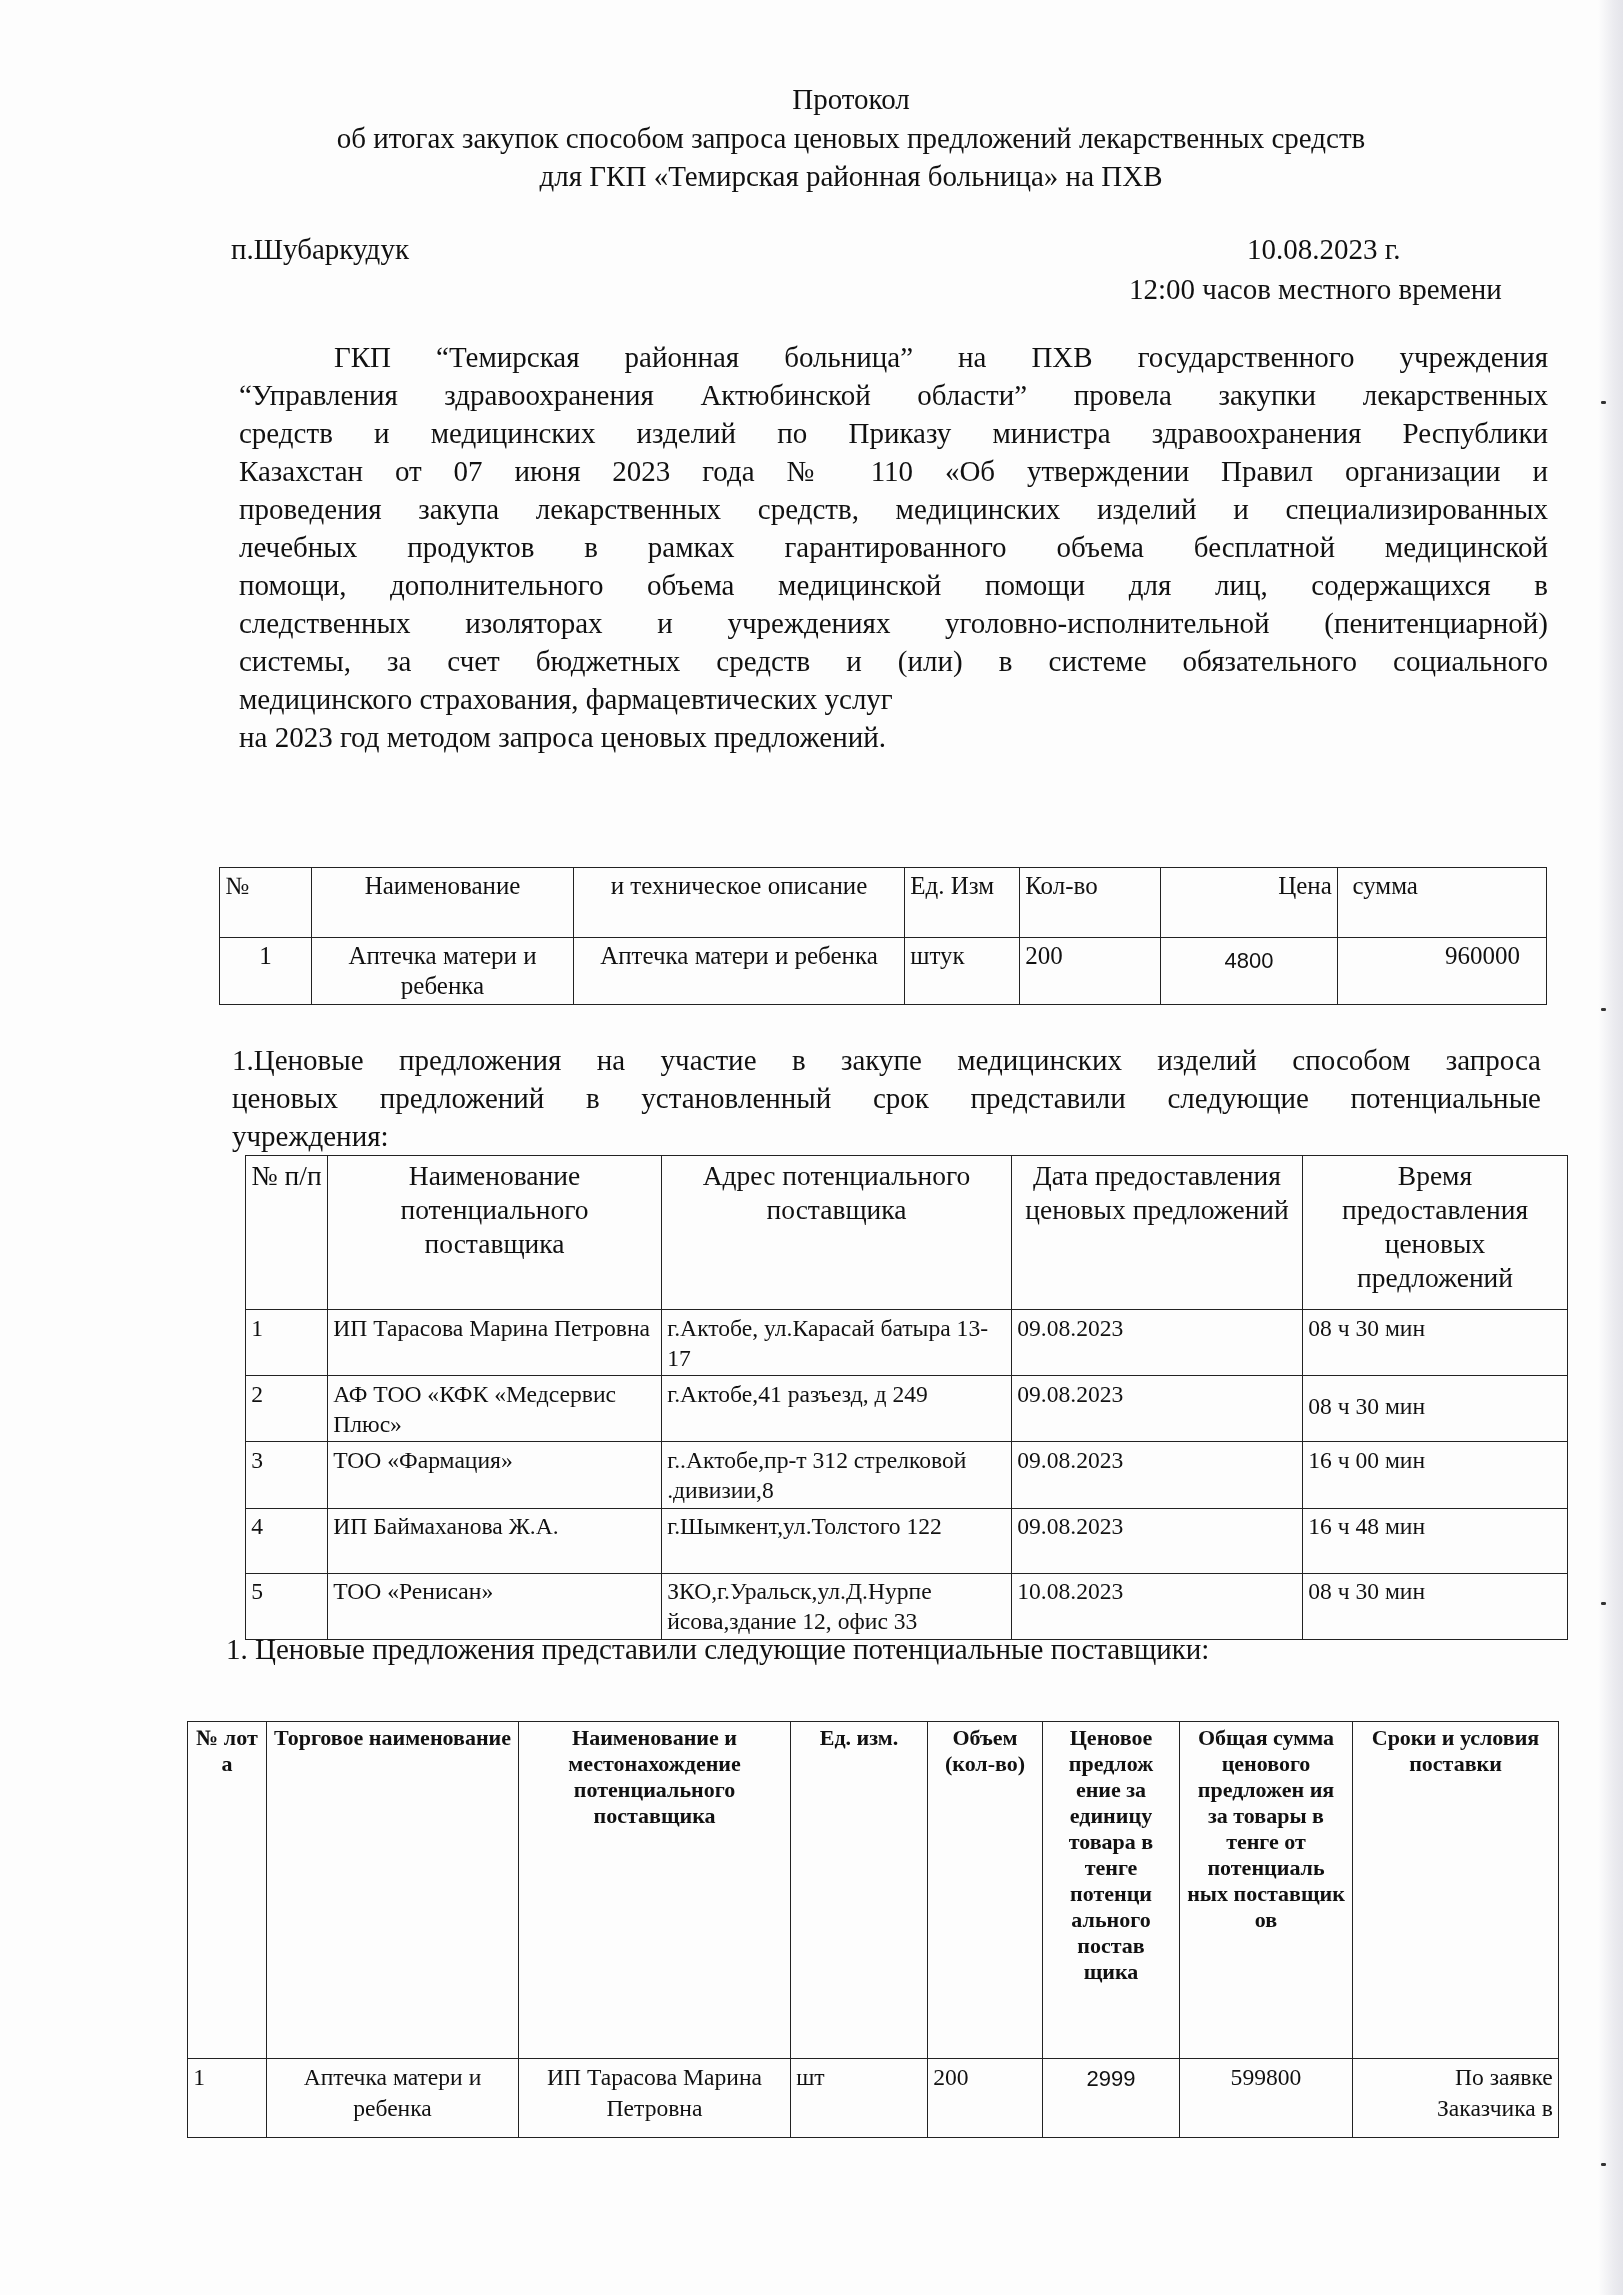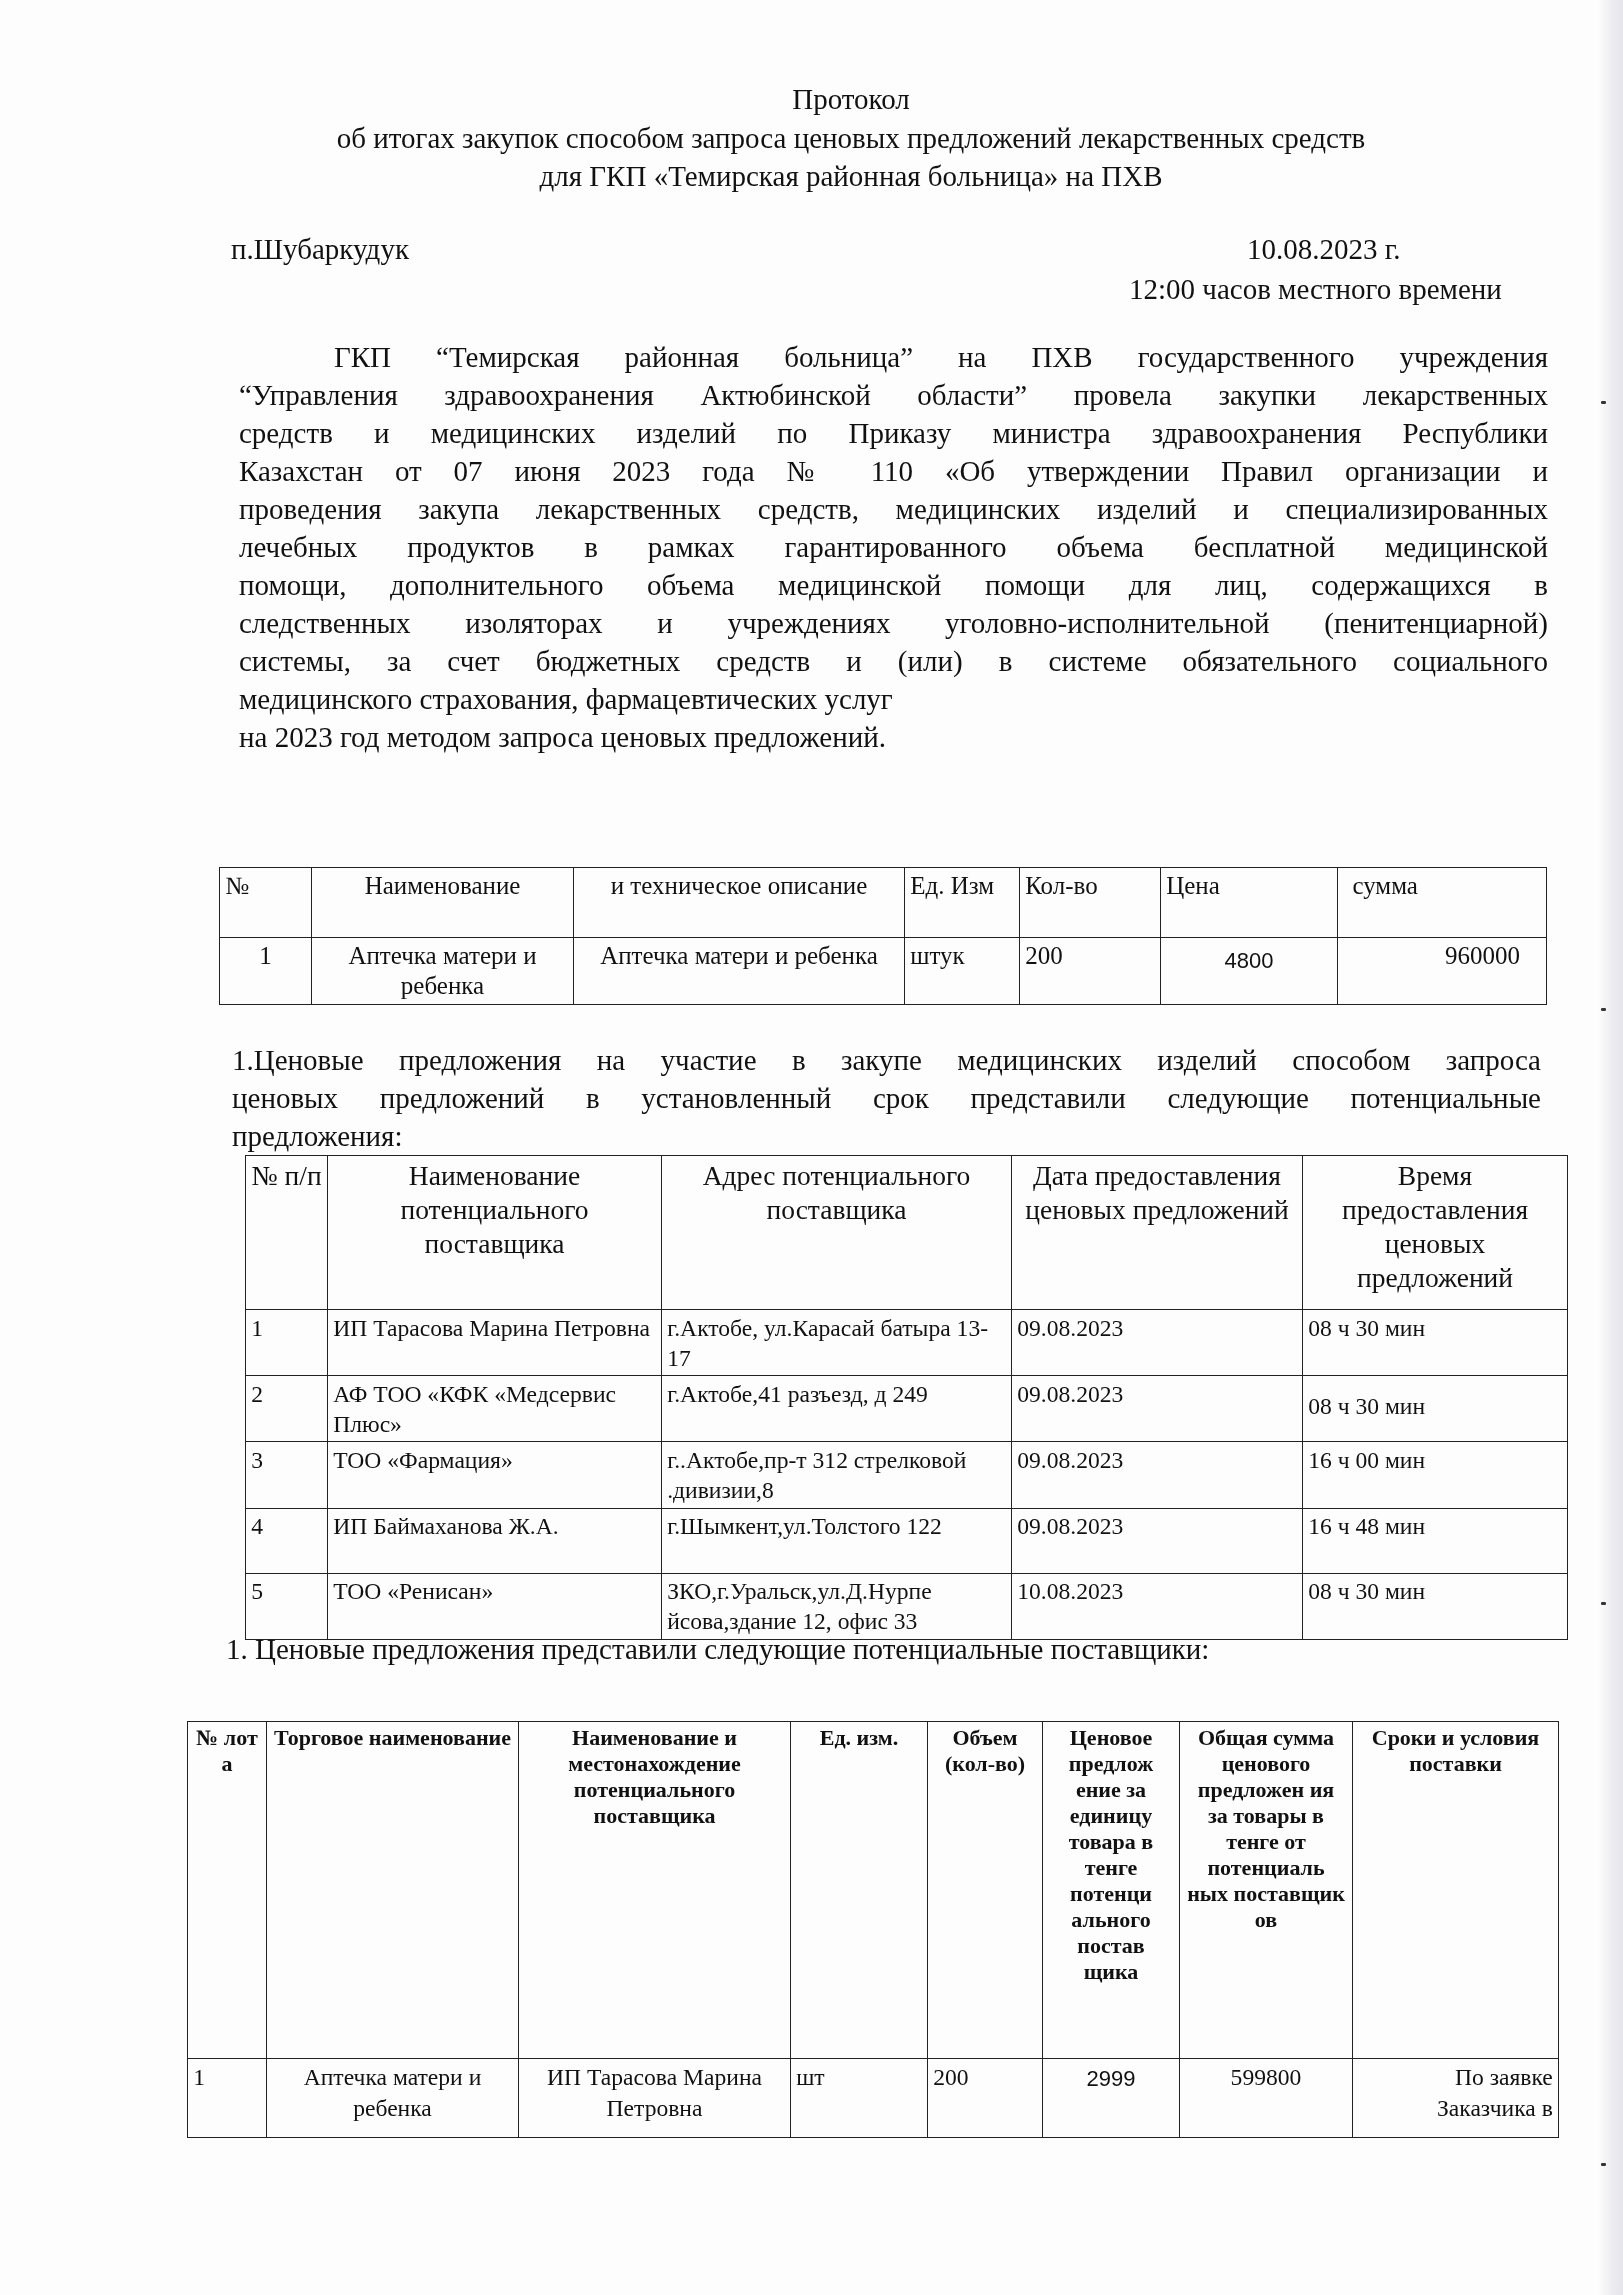--- a/index.html
+++ b/index.html
@@ -76,39 +76,39 @@
       <col style="width:177px">
       <col style="width:209px">
   </colgroup>
   <tbody>
       <tr style="height:70px;">
     <th style="text-align:left;">№</th>
     <th class="c">Наименование</th>
     <th class="c">и техническое описание</th>
     <th style="text-align:left;">Ед. Изм</th>
     <th style="text-align:left;">Кол-во</th>
-    <th style="text-align:left;">Цена</th>
+    <th style="text-align:right;">Цена</th>
     <th style="text-align:left; padding-left:14.4px;">сумма</th>
   </tr>
   <tr style="height:67px;">
     <td class="c">1</td>
     <td class="c">Аптечка матери и ребенка</td>
     <td class="c">Аптечка матери и ребенка</td>
     <td style="text-align:left;">штук</td>
     <td style="text-align:left;">200</td>
     <td class="c sans" style="padding-top:7.9px;">4800</td>
     <td class="r" style="padding-right:26px;">960000</td>
   </tr>
 </tbody>
   </table>
 
 <div class="abs para" style="left:232px; width:1309px; top:1041px;">
   <span class="ln">1.Ценовые предложения на участие в закупе медицинских изделий способом запроса</span>
   <span class="ln">ценовых предложений в установленный срок представили следующие потенциальные</span>
-  <span class="ln last">предложения:</span>
+  <span class="ln last">учреждения:</span>
 </div>
 
 <table class="t2" style="left:245px; top:1155px; width:1322px;">
   <colgroup>
     <col style="width:82px">
       <col style="width:334px">
       <col style="width:350px">
       <col style="width:291px">
       <col style="width:265px">
   </colgroup>

